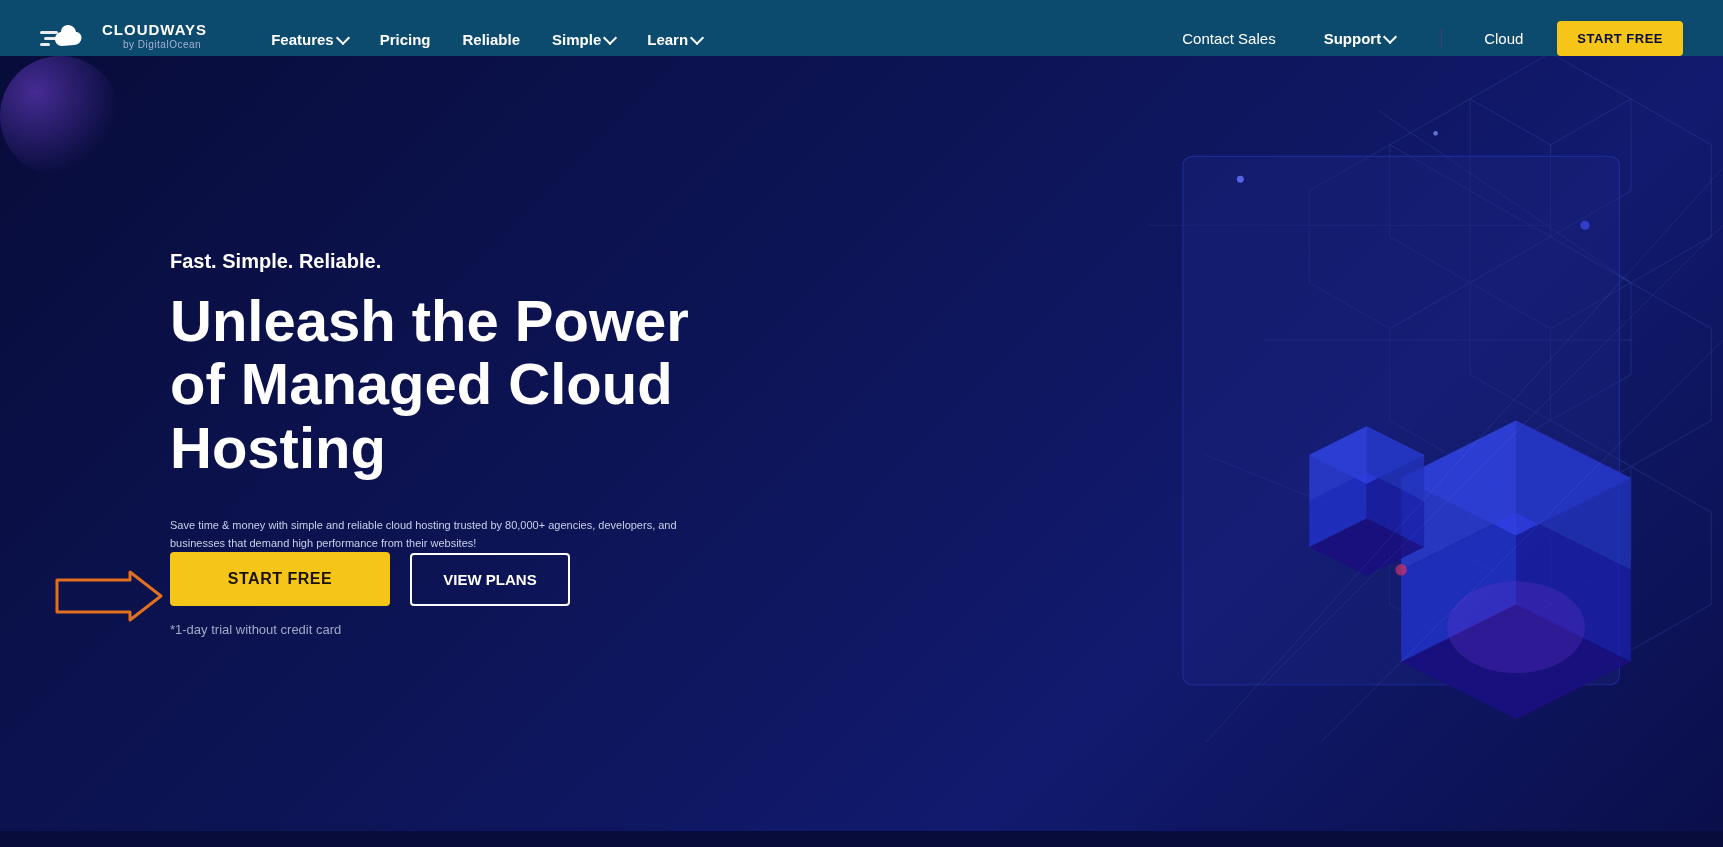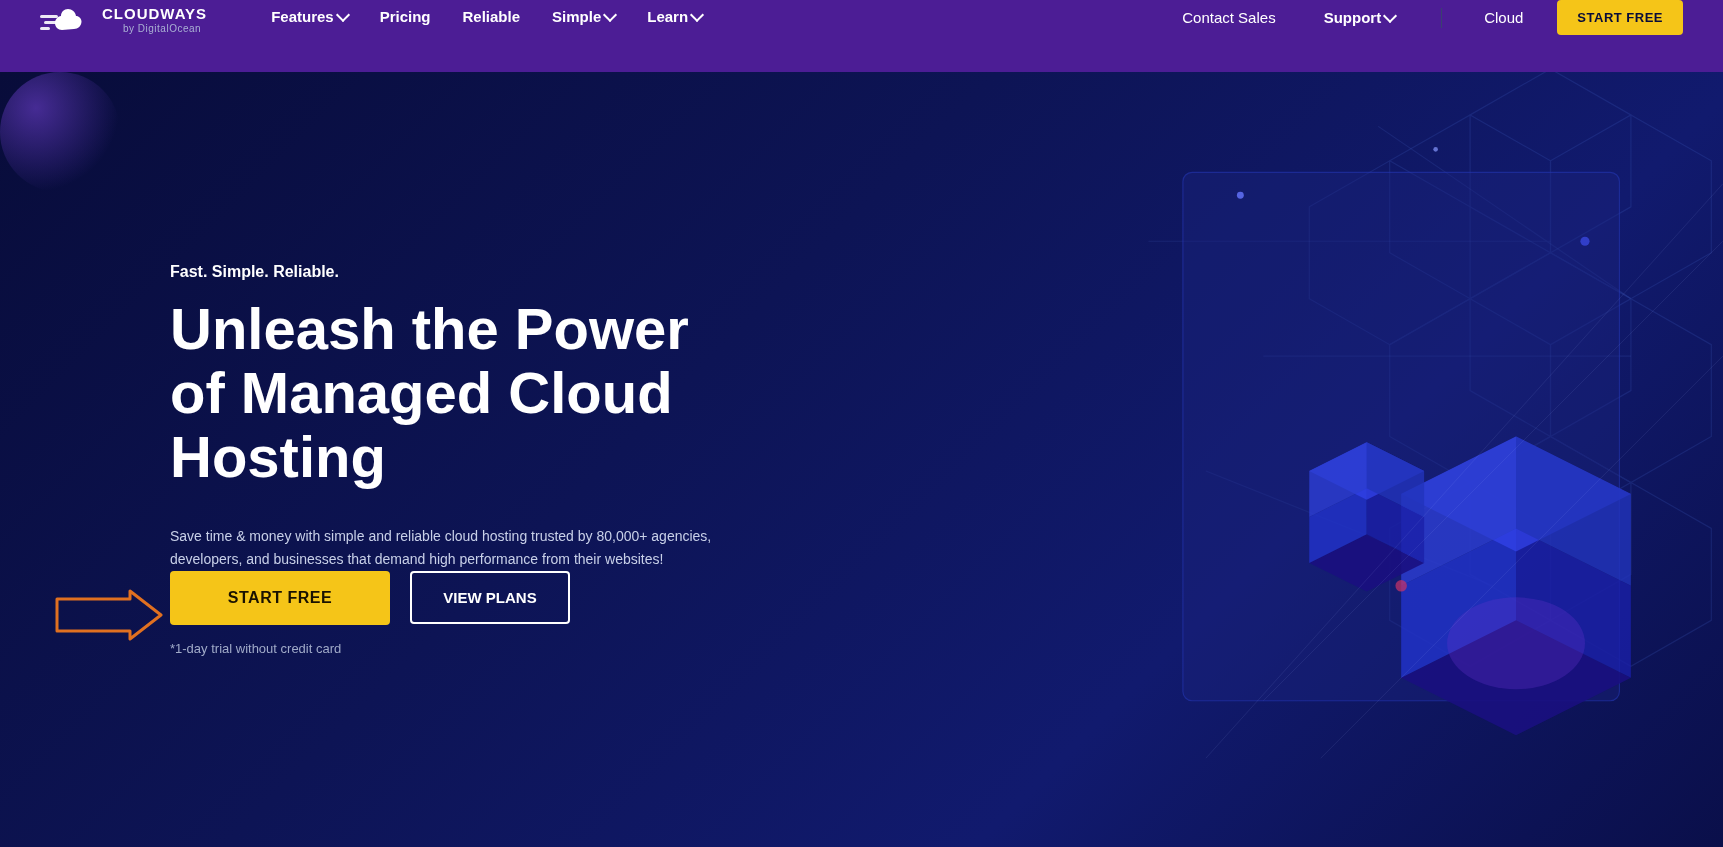--- a/index.html
+++ b/index.html
@@ -8,24 +8,24 @@
       font-family: 'Segoe UI', Arial, sans-serif;
       background-color: #080c3a;
       color: #ffffff;
       min-height: 847px;
       overflow-x: hidden;
     }
 
     
     nav {
       display: flex;
-      align-items: flex-start;
+      align-items: flex-end;
       padding: 0 40px;
-      height: 72px;
-      background-color: #4c1d95;
+      height: 56px;
+      background-color: #0c4a6e;
       position: relative;
       z-index: 10;
     }
 
     .nav-logo {
       display: flex;
       align-items: center;
       gap: 10px;
       text-decoration: none;
       margin-right: 50px;
@@ -152,36 +152,36 @@
     }
 
     .hero-content {
       position: relative;
       z-index: 2;
       max-width: 800px;
       padding: 60px 80px 60px 170px;
     }
 
     .hero-tagline {
-      font-size: 16px;
+      font-size: 20px;
       font-weight: 600;
       color: #ffffff;
       margin-bottom: 16px;
     }
 
     .hero-title {
       font-size: 58px;
       font-weight: 800;
       color: #ffffff;
       line-height: 1.1;
       margin-bottom: 36px;
     }
 
     .hero-description {
-      font-size: 14px;
+      font-size: 11px;
       color: #c8d0e8;
       line-height: 1.65;
       max-width: 560px;
     }
 
     .hero-cta {
       display: flex;
       align-items: center;
       gap: 20px;
       position: relative;

